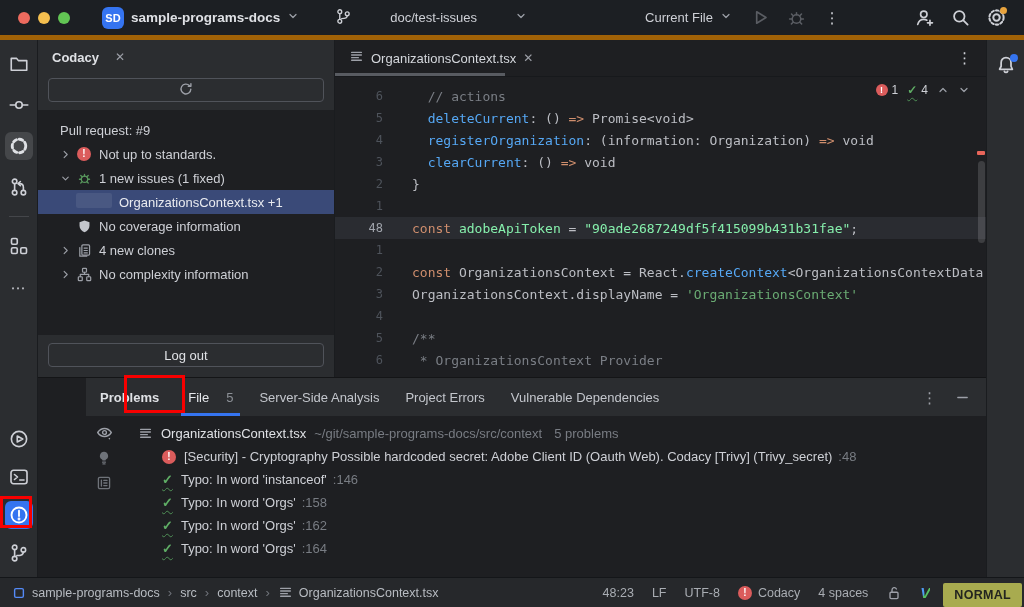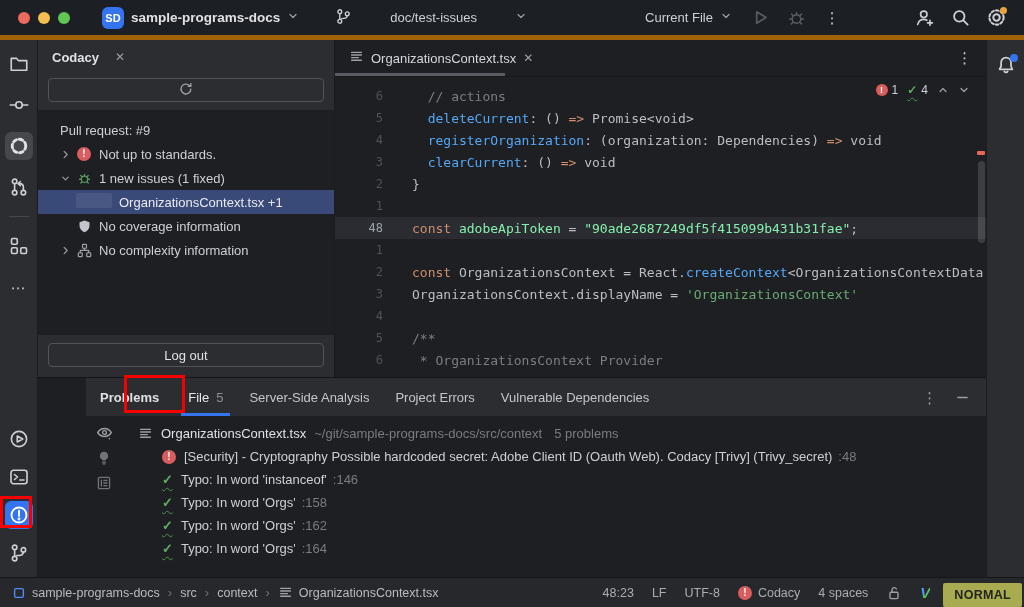--- a/index.html
+++ b/index.html
@@ -77,21 +77,21 @@
                     color:#ced0d6; font-family:"Liberation Sans",sans-serif; font-size:12px; }
   .iw-group { display:flex; align-items:center; gap:4px; }
   .scroll-err { position:absolute; right:1px; top:74px; width:8px; height:4px; background:#e8655a; border-radius:1px; }
   .scroll-thumb { position:absolute; right:1px; top:84px; width:7px; height:82px; background:rgba(255,255,255,.14); border-radius:4px; }
 
   
   .problems-panel { height:200px; min-height:200px; background:#1e1f22; border-top:1px solid #141517;
                     display:flex; flex-direction:column;padding-left:48px; }
   .pp-header { height:38px; min-height:38px; background:#2b2d30; display:flex; align-items:center; }
   .pp-title { font-weight:700; color:#dfe1e5; margin:0 16px 0 14px; }
-  .pp-tab { height:100%; display:flex; align-items:center; gap:7px; padding:0 13px; position:relative; color:#c3c6cc; }
+  .pp-tab { height:100%; display:flex; align-items:center; gap:17px; padding:0 13px; position:relative; color:#c3c6cc; }
   .pp-tab .cnt { color:#8c9096; }
   .pp-tab.active { color:#e6e8ec; }
   .pp-tab.active::after { content:""; position:absolute; left:6px; right:6px; bottom:0; height:3px; background:#3574f0; }
   .pp-hicons { margin-left:auto; display:flex; align-items:center; gap:18px; padding-right:16px; color:#9da0a8; }
   .pp-body { flex:1; display:flex; overflow:hidden; }
   .pp-gutter { width:36px; display:flex; flex-direction:column; align-items:center; gap:9px; padding-top:8px; }
   .pp-list { flex:1; padding-top:6px; overflow:hidden; }
   .pp-row { height:23px; display:flex; align-items:center; gap:8px; white-space:nowrap; }
   .pp-row.file-row { padding-left:16px; }
   .pp-row.issue { padding-left:40px; }
@@ -350,20 +350,35 @@
                 <span>No coverage information</span>
               </div>
               <div class="tree-row">
                 <span class="tr-chev">
                   <svg width="11" height="11" viewBox="0 0 16 16" fill="none" stroke="#9da0a8" stroke-width="1.6" stroke-linecap="round" stroke-linejoin="round">
                     <path d="M6 3.5L10.5 8 6 12.5"></path>
                   </svg>
                 </span>
                 <span class="tr-icon">
                   <svg width="15" height="15" viewBox="0 0 16 16" fill="none" stroke="#9da0a8" stroke-width="1.3" stroke-linecap="round" stroke-linejoin="round">
+                    <rect x="5.2" y="2" width="8.2" height="11" rx="1.2"></rect>
+                    <path d="M3 4.8v9.2h7.4"></path>
+                    <path d="M7.6 5.4h3.4M7.6 8h3.4M7.6 10.6h3.4"></path>
+                  </svg>
+                </span>
+                <span>4 new clones</span>
+              </div>
+              <div class="tree-row">
+                <span class="tr-chev">
+                  <svg width="11" height="11" viewBox="0 0 16 16" fill="none" stroke="#9da0a8" stroke-width="1.6" stroke-linecap="round" stroke-linejoin="round">
+                    <path d="M6 3.5L10.5 8 6 12.5"></path>
+                  </svg>
+                </span>
+                <span class="tr-icon">
+                  <svg width="15" height="15" viewBox="0 0 16 16" fill="none" stroke="#9da0a8" stroke-width="1.3" stroke-linecap="round" stroke-linejoin="round">
                     <rect x="5.9" y="1.4" width="4.2" height="4.2" rx=".8"></rect>
                     <rect x="1.4" y="10.4" width="4.2" height="4.2" rx=".8"></rect>
                     <rect x="10.4" y="10.4" width="4.2" height="4.2" rx=".8"></rect>
                     <path d="M8 5.6v2.2M8 7.8H3.5v2.6M8 7.8h4.5v2.6"></path>
                   </svg>
                 </span>
                 <span>No complexity information</span>
               </div>
             </div>
           <div class="cp-footer">
@@ -379,21 +394,21 @@
                   </svg></span>
               <span>OrganizationsContext.tsx</span>
               <span class="close">✕</span>
             </div>
             <div class="tab-underline"></div>
             <div class="tabrow-more"><span>⋮</span></div>
           </div>
           <div class="editor" id="editor">
             <div class="code-line"><span class="ln">6</span><span class="code-text"><span class="tk-p">  </span><span class="tk-c">// actions</span></span></div>
               <div class="code-line"><span class="ln">5</span><span class="code-text"><span class="tk-p">  </span><span class="tk-f">deleteCurrent</span><span class="tk-p">: () </span><span class="tk-k">=&gt;</span><span class="tk-p"> Promise&lt;void&gt;</span></span></div>
-              <div class="code-line"><span class="ln">4</span><span class="code-text"><span class="tk-p">  </span><span class="tk-f">registerOrganization</span><span class="tk-p">: (organization: Dependencies) </span><span class="tk-k">=&gt;</span><span class="tk-p"> void</span></span></div>
+              <div class="code-line"><span class="ln">4</span><span class="code-text"><span class="tk-p">  </span><span class="tk-f">registerOrganization</span><span class="tk-p">: (information: Organization) </span><span class="tk-k">=&gt;</span><span class="tk-p"> void</span></span></div>
               <div class="code-line"><span class="ln">3</span><span class="code-text"><span class="tk-p">  </span><span class="tk-f">clearCurrent</span><span class="tk-p">: () </span><span class="tk-k">=&gt;</span><span class="tk-p"> void</span></span></div>
               <div class="code-line"><span class="ln">2</span><span class="code-text"><span class="tk-p">}</span></span></div>
               <div class="code-line"><span class="ln">1</span><span class="code-text"></span></div>
               <div class="code-line current"><span class="ln">48</span><span class="code-text"><span class="tk-k">const </span><span class="tk-e">adobeApiToken </span><span class="tk-p">= </span><span class="tk-e">"90ade2687249df5f415099b431b31fae"</span><span class="tk-p">;</span></span></div>
               <div class="code-line"><span class="ln">1</span><span class="code-text"></span></div>
               <div class="code-line"><span class="ln">2</span><span class="code-text"><span class="tk-k">const </span><span class="tk-p">OrganizationsContext = React.</span><span class="tk-f">createContext</span><span class="tk-p">&lt;OrganizationsContextData</span></span></div>
               <div class="code-line"><span class="ln">3</span><span class="code-text"><span class="tk-p">OrganizationsContext.displayName = </span><span class="tk-s">'OrganizationsContext'</span></span></div>
               <div class="code-line"><span class="ln">4</span><span class="code-text"></span></div>
               <div class="code-line"><span class="ln">5</span><span class="code-text"><span class="tk-c">/**</span></span></div>
               <div class="code-line"><span class="ln">6</span><span class="code-text"><span class="tk-c"> * OrganizationsContext Provider</span></span></div>

